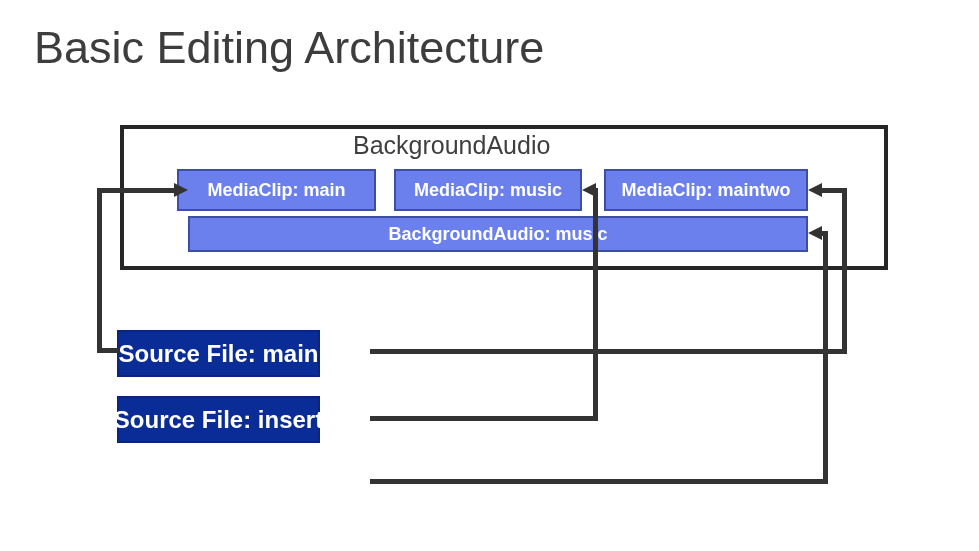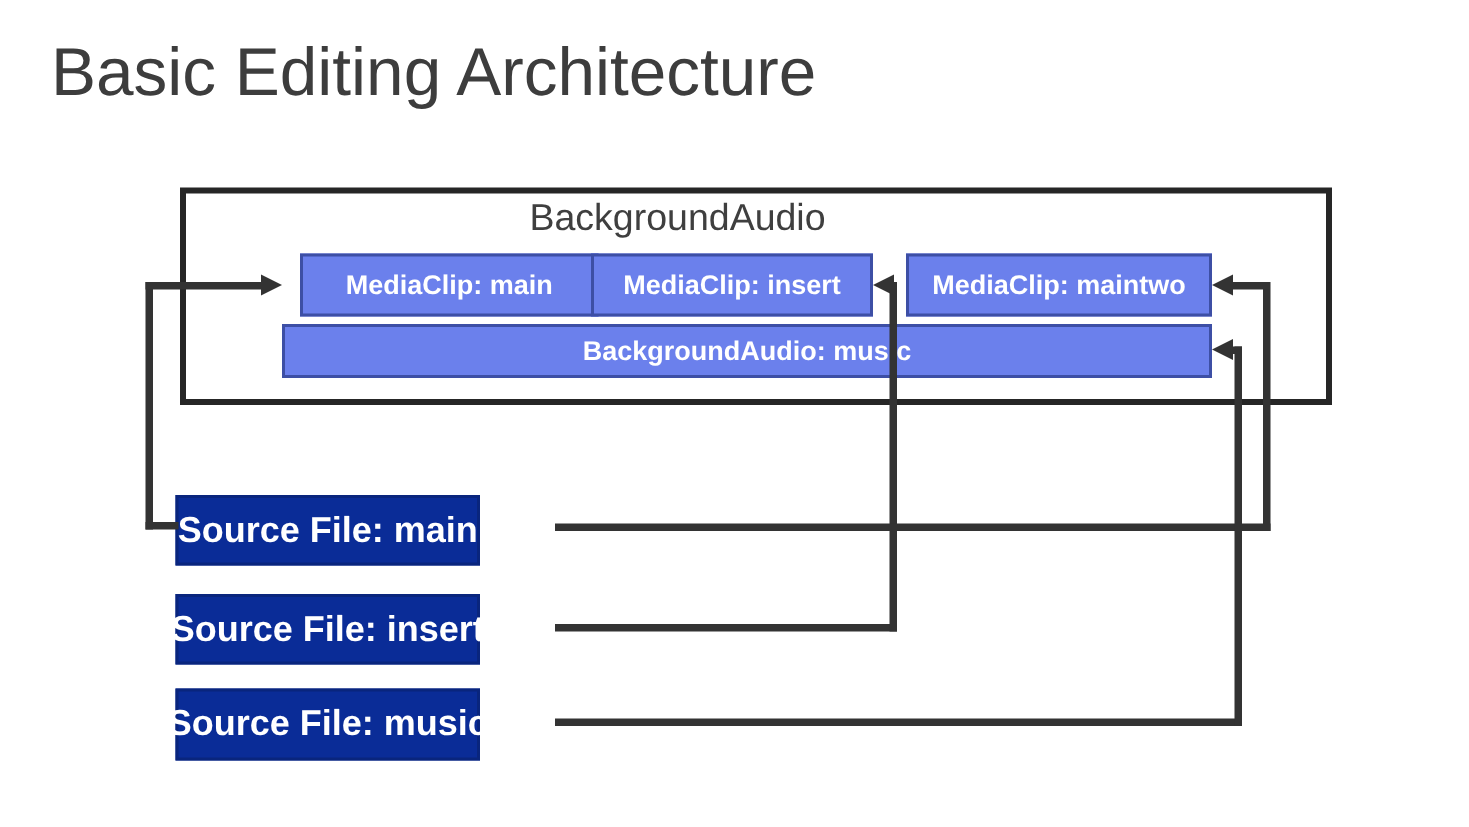--- a/index.html
+++ b/index.html
@@ -20,21 +20,21 @@
   .comp-label{
     position:absolute;left:353px;top:131px;
     font-size:25px;font-weight:300;color:#3f3f3f;white-space:nowrap;
   }
   .clip-box{
     position:absolute;top:169px;height:42px;box-sizing:border-box;
     background:var(--clip-fill,#6b80ec);border:2px solid var(--clip-border,#3d4fa5);
     display:flex;align-items:center;justify-content:center;
     color:#ffffff;font-size:18px;font-weight:bold;white-space:nowrap;
   }
-  .clip-main{left:200px;width:199px;}
+  .clip-main{left:177px;width:199px;}
   .clip-insert{left:394px;width:188px;}
   .clip-maintwo{left:604px;width:204px;}
   .audio-box{
     position:absolute;left:188px;top:216px;width:620px;height:36px;box-sizing:border-box;
     background:var(--clip-fill,#6b80ec);border:2px solid var(--clip-border,#3d4fa5);
     display:flex;align-items:center;justify-content:center;
     color:#ffffff;font-size:18px;font-weight:bold;white-space:nowrap;
   }
   .src-box{
     position:absolute;left:117px;width:203px;height:47px;box-sizing:border-box;
@@ -73,37 +73,34 @@
 
   <div class="slide-title">Basic Editing Architecture</div>
 
   <div class="outer-box"></div>
   <div class="comp-label">BackgroundAudio</div>
 
   <div class="clip-box clip-main">
     <span>MediaClip: main</span>
   </div>
   <div class="clip-box clip-insert">
-    <span>MediaClip: insert</span>
+    <span>MediaClip: music</span>
   </div>
   <div class="clip-box clip-maintwo">
     <span>MediaClip: maintwo</span>
   </div>
   <div class="audio-box">
     <span>BackgroundAudio: music</span>
   </div>
 
   <div class="src-box src-main">
     <span>Source File: main</span>
   </div>
   <div class="src-box src-insert">
     <span>Source File: insert</span>
-  </div>
-  <div class="src-box src-music">
-    <span>Source File: music</span>
   </div>
 
   <div class="ln c-mainL-v"></div>
   <div class="ln c-mainL-h1"></div>
   <div class="ln c-mainL-h2"></div>
   <div class="ah ah-right c-mainL-ah"></div>
 
   <div class="ln c-insert-h"></div>
   <div class="ln c-insert-v"></div>
   <div class="ah ah-left c-insert-ah"></div>

